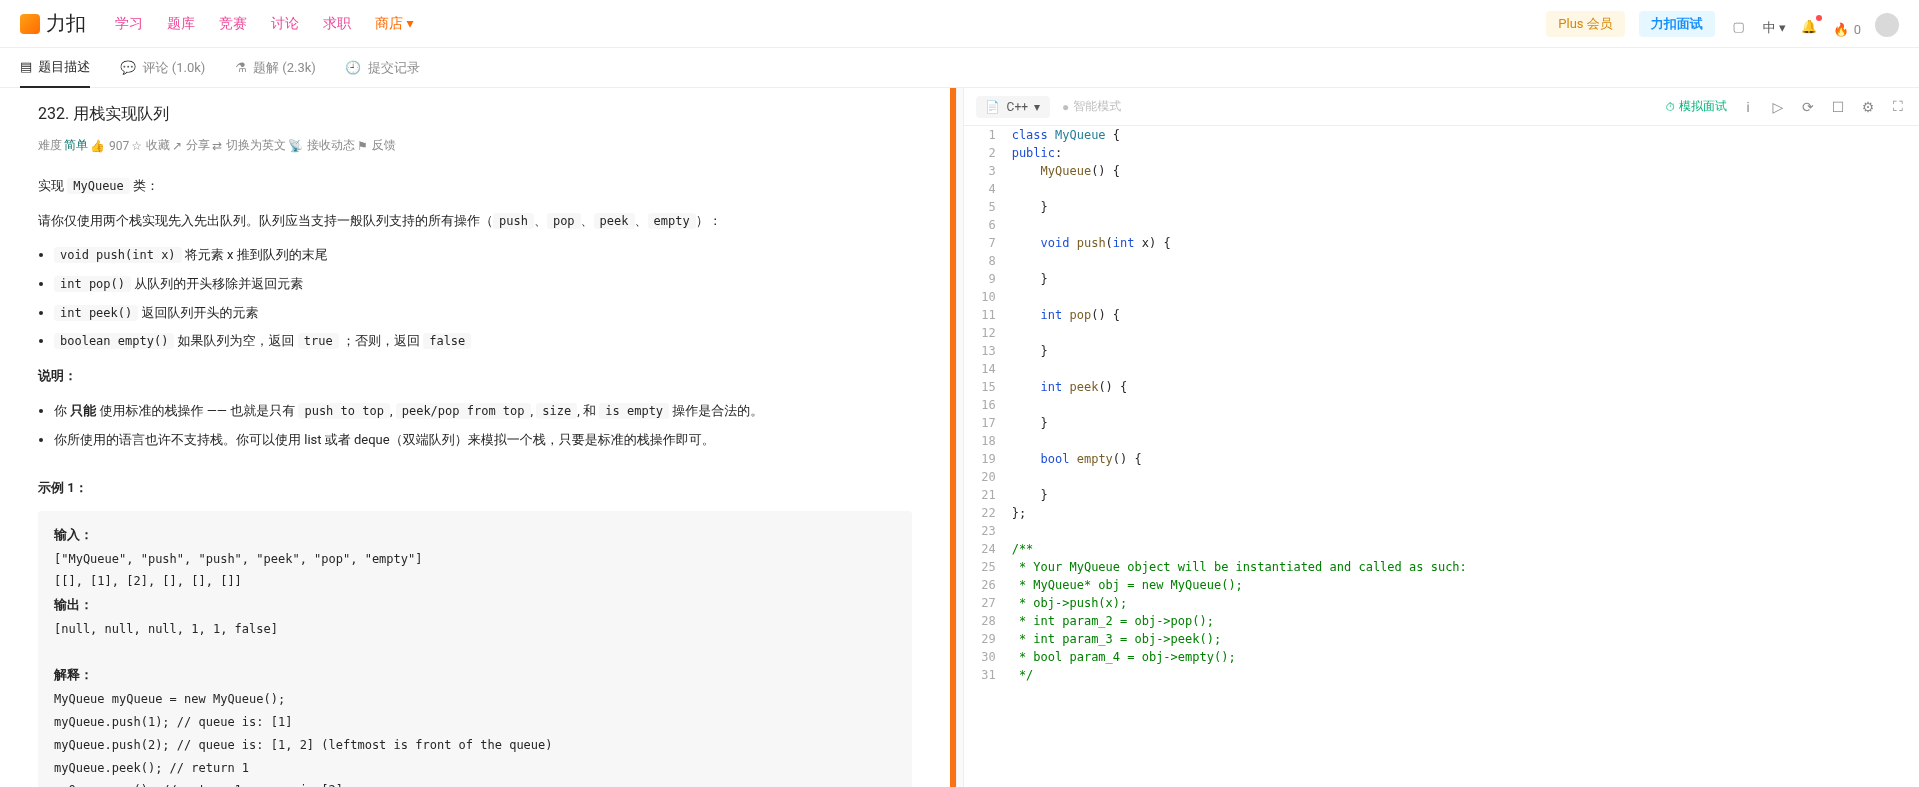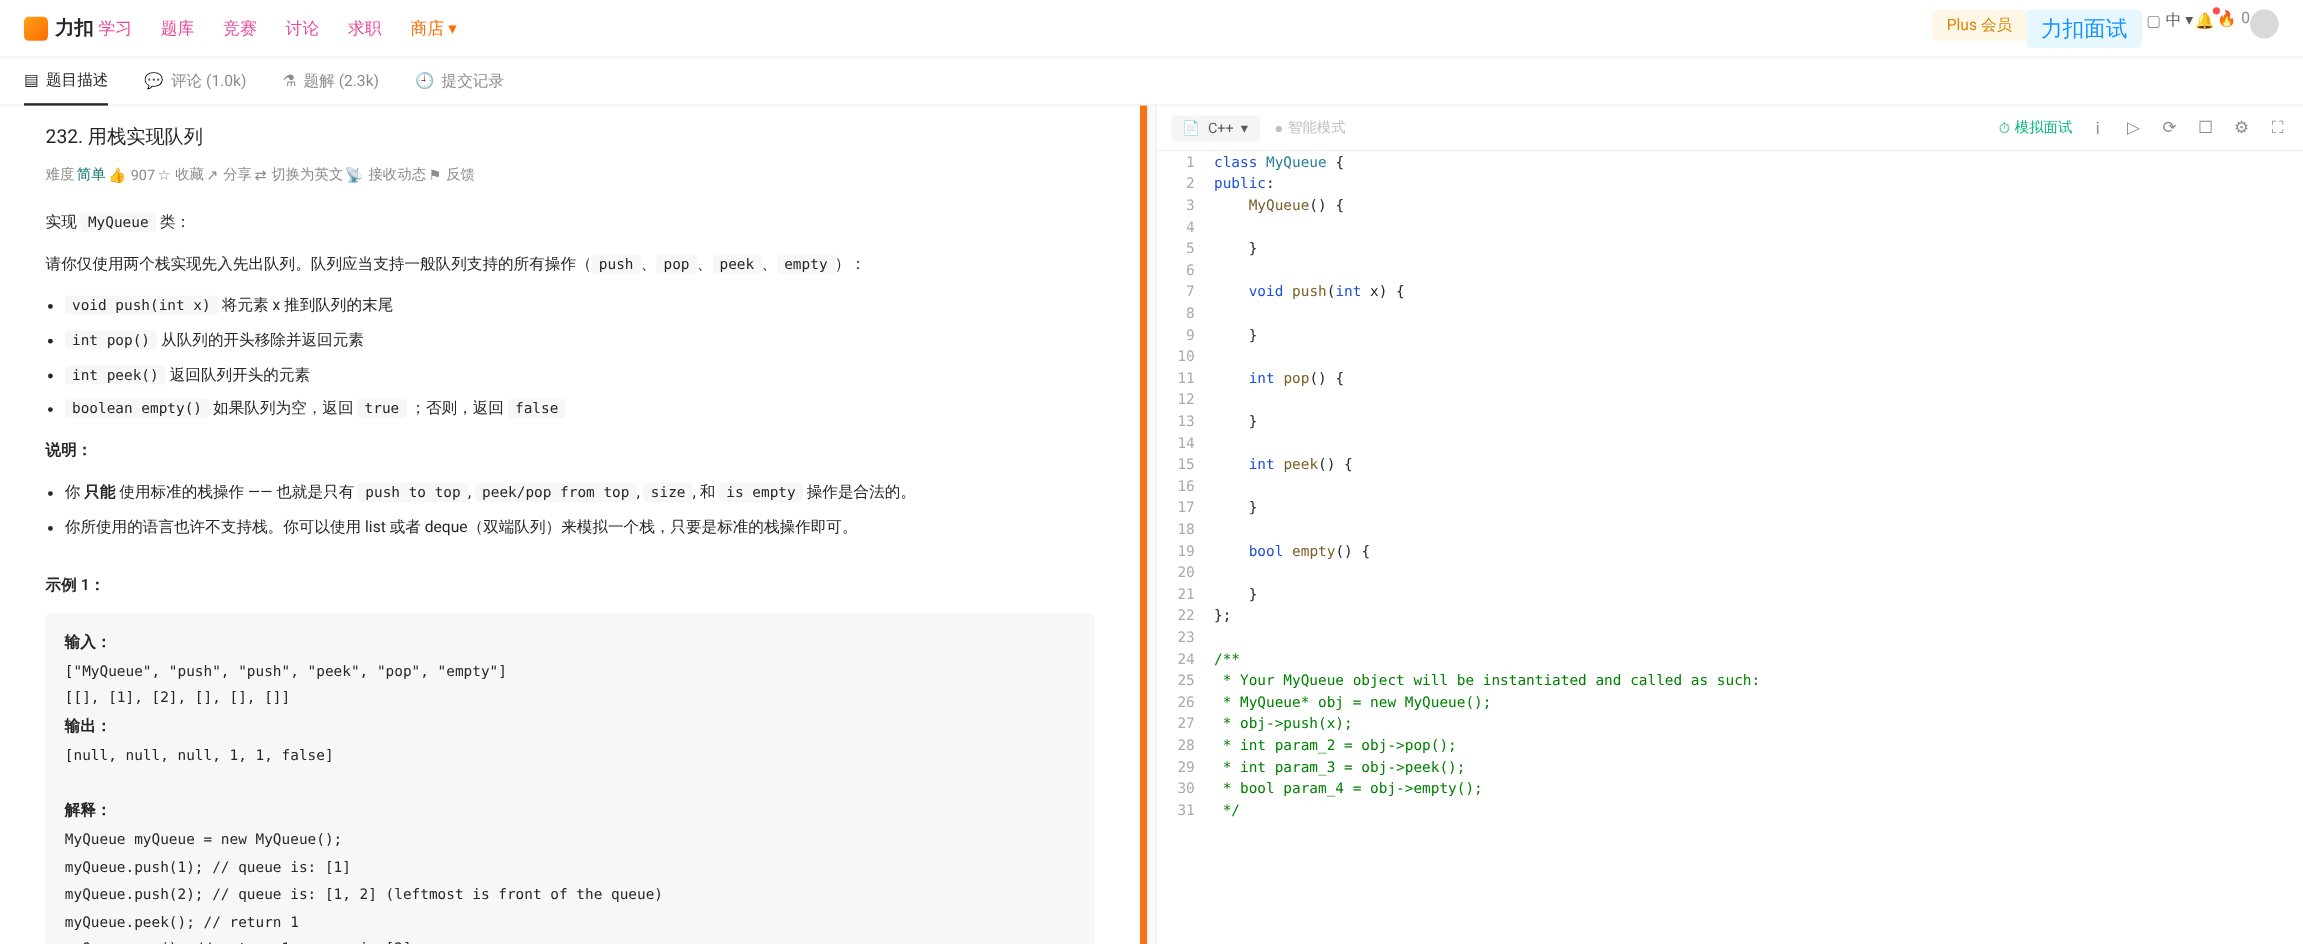--- a/index.html
+++ b/index.html
@@ -1,26 +1,26 @@
 <!DOCTYPE html>
 <html><head>
 <meta charset="utf-8">
 <style>
 * { margin: 0; padding: 0; box-sizing: border-box; }
 body { font-family: -apple-system, BlinkMacSystemFont, "Segoe UI", Roboto, sans-serif; font-size: 13px; color: #262626; background: #fff; }
 .topnav { height: 48px; border-bottom: 1px solid #eee; display: flex; align-items: center; padding: 0 20px; }
-.logo { display: flex; align-items: center; font-weight: bold; font-size: 16px; margin-right: 4px; }
+.logo { display: flex; align-items: center; font-weight: normal; font-size: 20px; margin-right: 29px; }
 .logo-icon { width: 20px; height: 20px; background: linear-gradient(135deg,#ffa116,#ff6b00); border-radius: 4px; margin-right: 6px; }
 .nav-links { display: flex; gap: 24px; }
 .nav-link { color: #ec4899; cursor: pointer; font-size: 14px; }
 .nav-link.active { color: #ff6b00; }
 .nav-spacer { flex: 1; }
-.nav-right { display: flex; align-items: flex-start; }
+.nav-right { display: flex; align-items: flex-end; gap: 14px; }
 .plus-btn { background: #fff7e6; color: #d48806; padding: 4px 12px; border-radius: 4px; cursor: pointer; font-size: 13px; }
-.interview-btn { background: #e6f7ff; color: #1890ff; padding: 4px 12px; border-radius: 4px; cursor: pointer; font-size: 18px; }
+.interview-btn { background: #e6f7ff; color: #1890ff; padding: 4px 12px; border-radius: 4px; cursor: pointer; font-size: 13px; font-weight: bold; }
 .icon-btn { width: 20px; height: 20px; display: flex; align-items: center; justify-content: center; cursor: pointer; color: #8c8c8c; position: relative; }
 .notif-dot { position: absolute; top: -2px; right: -2px; width: 6px; height: 6px; background: #ff4d4f; border-radius: 50%; }
 .lang-sel { cursor: pointer; color: #595959; font-size: 13px; }
 .avatar { width: 24px; height: 24px; background: #d9d9d9; border-radius: 50%; }
 .fire-count { display: flex; align-items: center; gap: 4px; color: #8c8c8c; }
 
 .tab-bar { height: 40px; border-bottom: 1px solid #eee; display: flex; align-items: center; padding: 0 20px; gap: 30px; }
 .tab { display: flex; align-items: center; gap: 6px; color: #8c8c8c; cursor: pointer; font-size: 13px; padding: 10px 0; }
 .tab.active { color: #262626; border-bottom: 2px solid #262626; }
 

